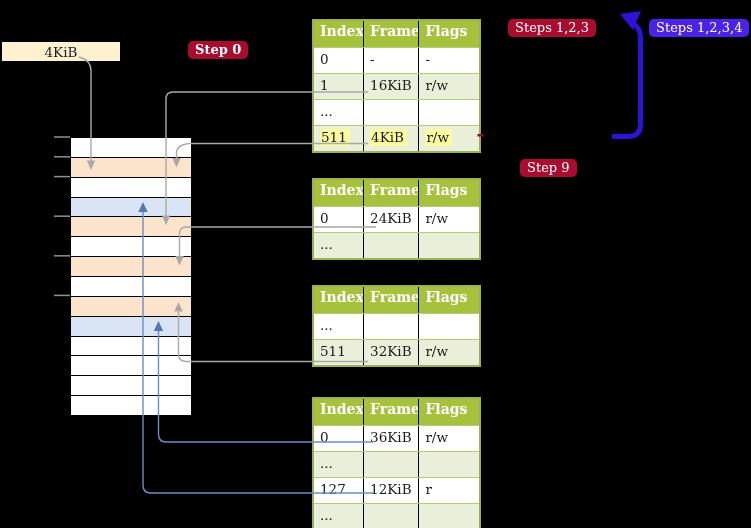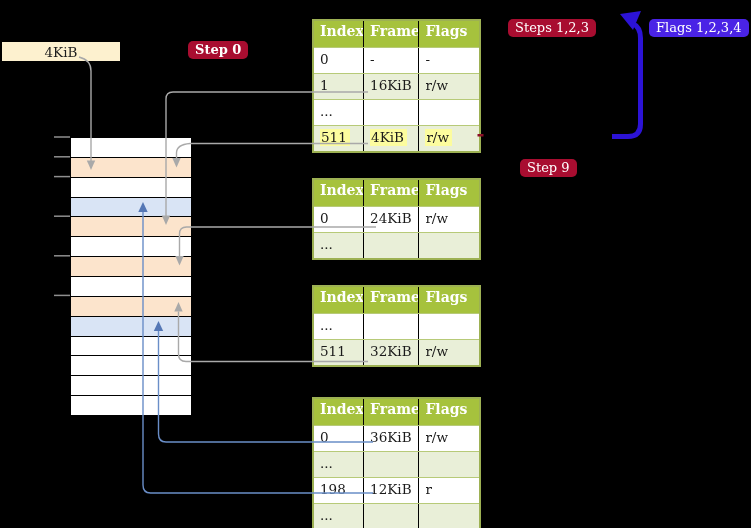--- a/index.html
+++ b/index.html
@@ -54,21 +54,21 @@
 </style>
 </head>
 <body>
 
 <div class="canvas">
 
   <div class="box4k">4KiB</div>
 
   <div class="badge red step0">Step 0</div>
   <div class="badge red steps123">Steps 1,2,3</div>
-  <div class="badge blue steps1234">Flags 1,2,3,4</div>
+  <div class="badge blue steps1234">Steps 1,2,3,4</div>
   <div class="badge red step4">Step 9</div>
 
   <div class="memcol">
     <div class="mrow white"></div>
     <div class="mrow orange"></div>
     <div class="mrow white"></div>
     <div class="mrow blue"></div>
     <div class="mrow orange"></div>
     <div class="mrow white"></div>
     <div class="mrow orange"></div>
@@ -155,21 +155,21 @@
       <div class="pc ci">0</div>
       <div class="pc cf">36KiB</div>
       <div class="pc cg">r/w</div>
     </div>
     <div class="prow green">
       <div class="pc ci">...</div>
       <div class="pc cf"></div>
       <div class="pc cg"></div>
     </div>
     <div class="prow">
-      <div class="pc ci">198</div>
+      <div class="pc ci">127</div>
       <div class="pc cf">12KiB</div>
       <div class="pc cg">r</div>
     </div>
     <div class="prow green">
       <div class="pc ci">...</div>
       <div class="pc cf"></div>
       <div class="pc cg"></div>
     </div>
   </div>
 

